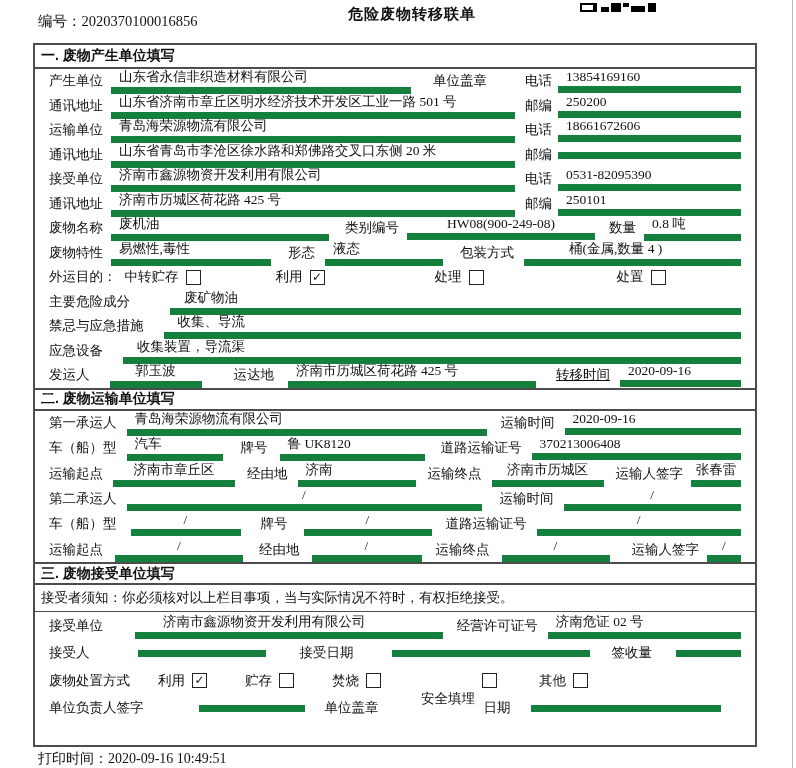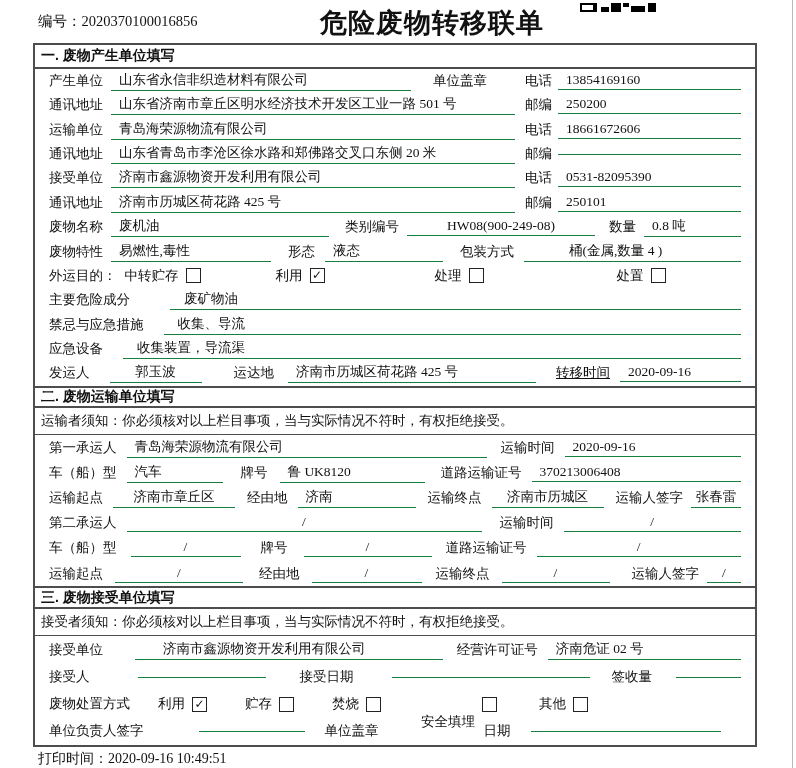--- a/index.html
+++ b/index.html
@@ -2,35 +2,35 @@
 <html><head>
 <meta charset="utf-8">
 <style>
   html,body{margin:0;padding:0;background:#fff;}
   #page{position:relative;width:796px;height:768px;background:#ffffff;overflow:hidden;
         font-family:"Liberation Serif","DejaVu Serif",serif;color:#111;font-size:13.5px;}
   
   #edge-line{position:absolute;top:0;right:3px;width:1px;height:768px;background:#b9b9b9;}
   
   #serial{position:absolute;left:38px;top:12px;font-size:14.5px;white-space:nowrap;}
-  #title{position:absolute;left:320px;top:5px;font-family:"Liberation Sans","DejaVu Sans",sans-serif;
-         font-weight:700;font-size:27px;letter-spacing:1px;white-space:nowrap;}
+  #title{position:absolute;left:348px;top:5px;font-family:"Liberation Sans","DejaVu Sans",sans-serif;
+         font-weight:700;font-size:15px;letter-spacing:1px;white-space:nowrap;}
   #qr-frag{position:absolute;left:580px;top:0px;}
   
   #form{position:absolute;left:33px;top:43px;width:724px;height:704px;
         border:2px solid #4d4d4d;box-sizing:border-box;display:flex;flex-direction:column;}
   .sec-hdr{font-family:"Liberation Sans","DejaVu Sans",sans-serif;font-weight:700;font-size:14px;
            display:flex;align-items:center;padding-left:6px;border-bottom:2px solid #4d4d4d;box-sizing:border-box;}
   .sec-hdr.bt{border-top:2px solid #4d4d4d;}
   .note{display:flex;align-items:center;padding-left:6px;border-bottom:1.5px solid #4d4d4d;box-sizing:border-box;}
   .row{display:flex;align-items:center;padding:0 14px;box-sizing:border-box;white-space:nowrap;}
   .h24{height:24px;} .h245{height:24.5px;} .h23{height:23px;} .h27{height:27px;}
   .h253{height:25.3px;} .h274{height:27.4px;}
   .lbl{flex:none;}
-  .val{border-bottom:1px solid #15803d;padding:0 4px 1px 8px;box-sizing:border-box;overflow:hidden;}
+  .val{border-bottom:7px solid #15803d;padding:0 4px 1px 8px;box-sizing:border-box;overflow:hidden;}
   .val.c{text-align:center;padding-left:4px;}
   .fill{flex:1 1 auto;min-width:10px;}
   .rightcol{flex:none;width:216px;display:flex;align-items:center;margin-left:auto;}
   .rightcol .lbl{margin-right:6px;}
   .cb{flex:none;width:13px;height:13px;border:1.5px solid #222;box-sizing:content-box;
       display:inline-flex;align-items:center;justify-content:center;
       font-size:12px;line-height:13px;margin-left:7px;font-family:"DejaVu Sans",sans-serif;}
   #print-time{position:absolute;left:38px;top:750px;font-size:14px;white-space:nowrap;}
 </style>
 </head>
@@ -159,21 +159,20 @@
     <div class="row h245">
       <span class="lbl">发运人</span>
       <span class="val c" style="width:92px;margin-left:20px;">郭玉波</span>
       <span class="lbl" style="margin-left:32px;">运达地</span>
       <span class="val" style="width:248px;margin-left:14px;">济南市历城区荷花路 425 号</span>
       <span class="lbl" style="margin-left:20px;text-decoration:underline;">转移时间</span>
       <span class="val fill" style="margin-left:10px;">2020-09-16</span>
     </div>
 
     <div class="sec-hdr bt h23">二. 废物运输单位填写</div>
-    <div class="note h27">运输者须知：你必须核对以上栏目事项，当与实际情况不符时，有权拒绝接受。</div>
 
     <div class="row h253">
       <span class="lbl">第一承运人</span>
       <span class="val" style="width:360px;margin-left:10px;">青岛海荣源物流有限公司</span>
       <span class="lbl" style="margin-left:14px;">运输时间</span>
       <span class="val fill" style="margin-left:10px;">2020-09-16</span>
     </div>
 
     <div class="row h253">
       <span class="lbl">车（船）型</span>

